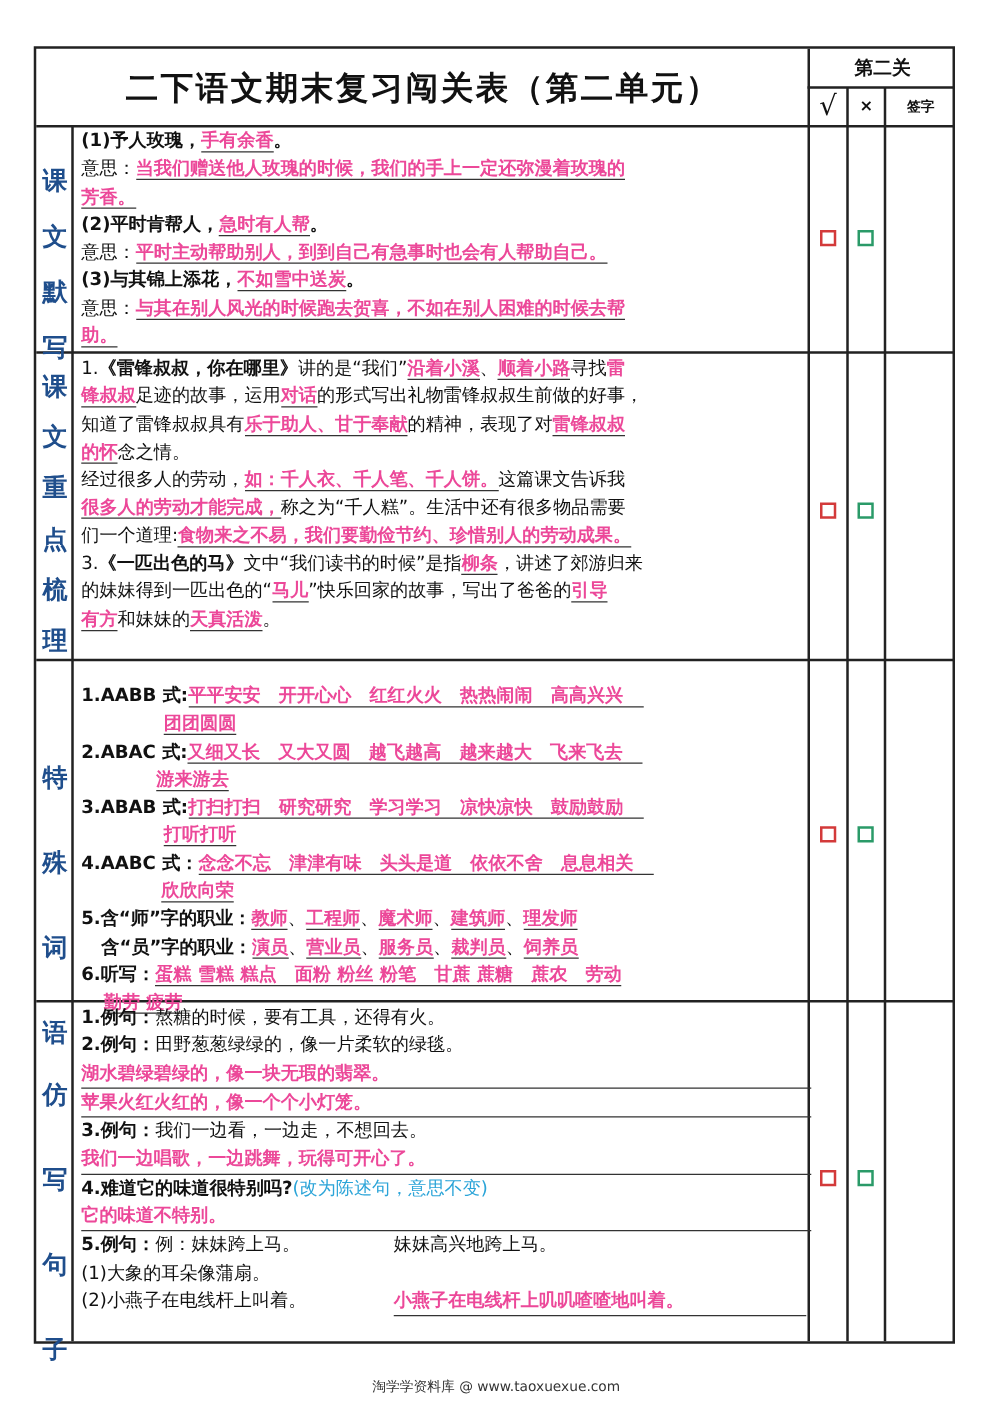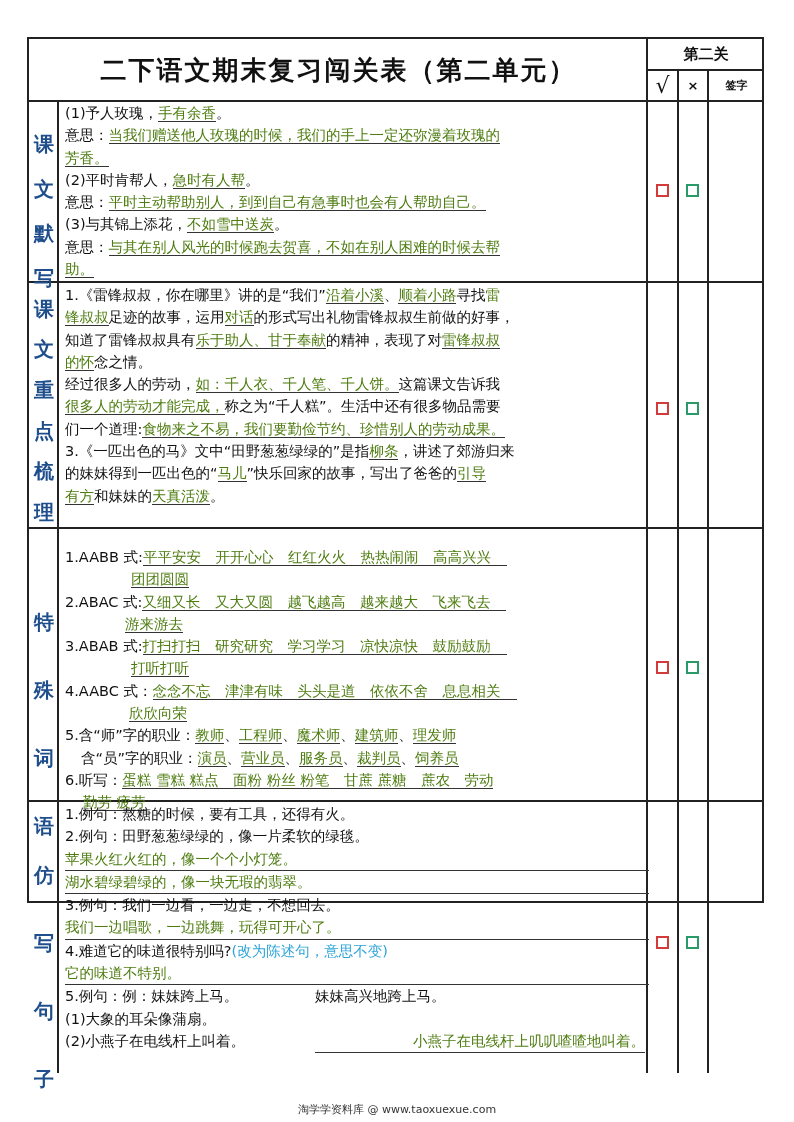--- a/index.html
+++ b/index.html
@@ -1,34 +1,34 @@
 <!DOCTYPE html>
 <html><head>
 <meta charset="utf-8">
 <style>
   html, body { margin:0; padding:0; background:#ffffff; }
   body { width:794px; height:1122px; position:relative; overflow:hidden;
          font-family:"DejaVu Sans", sans-serif; color:#111; }
-  .sheet { position:absolute; left:27px; top:37px; width:737px; height:866px;
+  .sheet { position:absolute; left:27px; top:37px; width:737px; height:1038px;
            border:2px solid #222; box-sizing:border-box; }
   .vline { position:absolute; background:#222; width:2px; }
   .hline { position:absolute; background:#222; height:2px; }
   .title { position:absolute; left:0; top:0; width:619px; height:63px;
            display:flex; align-items:center; justify-content:center;
            font-size:26px; font-weight:bold; letter-spacing:2px; color:#111; }
   .hdr-cell { position:absolute; display:flex; align-items:center; justify-content:center;
               font-weight:bold; color:#111; }
   .label { position:absolute; left:0; width:30px; display:flex; flex-direction:column;
            justify-content:space-around; align-items:center; font-weight:bold;
            color:#1f4e8c; font-size:20px; }
   .content { position:absolute; left:36px; width:584px; font-size:14.5px;
              line-height:22.3px; }
   .content .ln { white-space:nowrap; position:relative; }
-  .b { font-weight:normal; }
-  .r { color:#4d7c0f; font-weight:normal;text-align:right; }
+  .b { font-weight:bold; }
+  .r { color:#ec4899; font-weight:bold; }
   .u { border-bottom:1.5px solid #333; }
   .blue { color:#2ba4d8; }
   .ul-full { border-bottom:1.5px solid #333; display:block; }
   .cb { position:absolute; width:13px; height:13px; box-sizing:border-box; border:2px solid; }
   .cb.red { border-color:#d33a3a; }
   .cb.green { border-color:#2a9a68; }
   .footer { position:absolute; top:1102px; left:0; width:794px; text-align:center;
             font-size:11px; color:#333; font-family:"DejaVu Sans", sans-serif; }
 </style>
 </head>
@@ -81,21 +81,21 @@
     <span>理</span>
   </div>
   <div class="content" style="top:245px;">
     <div class="ln"><span>1.</span><span class="b">《雷锋叔叔，你在哪里》</span><span>讲的是“我们”</span><span class="r u">沿着小溪</span><span>、</span><span class="r u">顺着小路</span><span>寻找</span><span class="r">雷</span></div>
     <div class="ln"><span class="r u">锋叔叔</span><span>足迹的故事，运用</span><span class="r u">对话</span><span>的形式写出礼物雷锋叔叔生前做的好事，</span></div>
     <div class="ln"><span>知道了雷锋叔叔具有</span><span class="r u">乐于助人、甘于奉献</span><span>的精神，表现了对</span><span class="r u">雷锋叔叔</span></div>
     <div class="ln"><span class="r u">的怀</span><span>念之情。</span></div>
     <div class="ln"><span>经过很多人的劳动，</span><span class="r u">如：千人衣、千人笔、千人饼。</span><span>这篇课文告诉我</span></div>
     <div class="ln"><span class="r u">很多人的劳动才能完成，</span><span>称之为“千人糕”。生活中还有很多物品需要</span></div>
     <div class="ln"><span>们一个道理:</span><span class="r u">食物来之不易，我们要勤俭节约、珍惜别人的劳动成果。</span></div>
-    <div class="ln"><span>3.</span><span class="b">《一匹出色的马》</span><span>文中“田野葱葱绿绿的”是指</span><span class="r u">柳条</span><span>，讲述了郊游归来</span></div>
+    <div class="ln"><span>3.</span><span class="b">《一匹出色的马》</span><span>文中“我们读书的时候”是指</span><span class="r u">柳条</span><span>，讲述了郊游归来</span></div>
     <div class="ln"><span>的妹妹得到一匹出色的“</span><span class="r u">马儿</span><span>”快乐回家的故事，写出了爸爸的</span><span class="r u">引导</span></div>
     <div class="ln"><span class="r u">有方</span><span>和妹妹的</span><span class="r u">天真活泼</span><span>。</span></div>
   </div>
   <div class="cb red" style="left:627px; top:363px;"></div>
   <div class="cb green" style="left:657px; top:363px;"></div>
 
   <div class="label" style="top:490px; height:271px; padding:60px 0;">
     <span>特</span>
     <span>殊</span>
     <span>词</span>
@@ -120,22 +120,22 @@
 
   <div class="label" style="top:763px; height:271px; padding:40px 0;">
     <span>仿</span>
     <span>写</span>
     <span>句</span>
     <span>子</span>
   </div>
   <div class="content" style="top:764px;">
     <div class="ln"><span class="b">1.例句：</span><span>熬糖的时候，要有工具，还得有火。</span></div>
     <div class="ln"><span class="b">2.例句：</span><span>田野葱葱绿绿的，像一片柔软的绿毯。</span></div>
+    <div class="ln ul-full"><span class="r">湖水碧绿碧绿的，像一块无瑕的翡翠。</span></div>
     <div class="ln ul-full"><span class="r">苹果火红火红的，像一个个小灯笼。</span></div>
-    <div class="ln ul-full"><span class="r">湖水碧绿碧绿的，像一块无瑕的翡翠。</span></div>
     <div class="ln"><span class="b">3.例句：</span><span>我们一边看，一边走，不想回去。</span></div>
     <div class="ln ul-full"><span class="r">我们一边唱歌，一边跳舞，玩得可开心了。</span></div>
     <div class="ln"><span class="b">4.难道它的味道很特别吗?</span><span class="blue">(改为陈述句，意思不变)</span></div>
     <div class="ln ul-full"><span class="r">它的味道不特别。</span></div>
     <div class="ln"><span class="b">5.例句：</span><span>例：妹妹跨上马。</span><span style="position:absolute; left:250px;">妹妹高兴地跨上马。</span></div>
     <div class="ln"><span>(1)大象的耳朵像蒲扇。</span></div>
     <div class="ln"><span>(2)小燕子在电线杆上叫着。</span><span class="r u" style="position:absolute; left:250px; width:330px;">小燕子在电线杆上叽叽喳喳地叫着。</span></div>
   </div>
   <div class="cb red" style="left:627px; top:897px;"></div>
   <div class="cb green" style="left:657px; top:897px;"></div>

